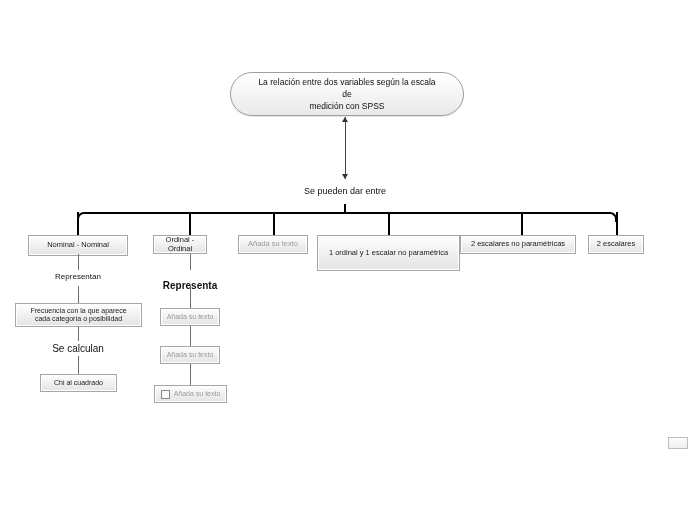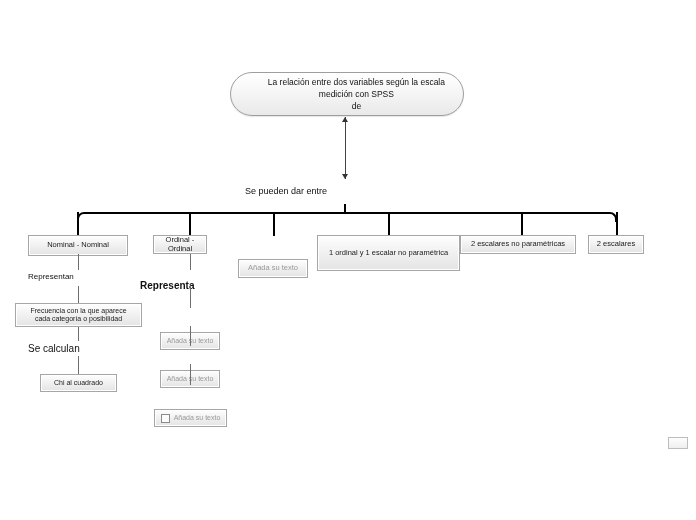--- a/index.html
+++ b/index.html
@@ -28,21 +28,20 @@
     color: #1a1a1a;
     display: flex;
     align-items: center;
     justify-content: center;
     text-align: center;
     line-height: 1.15;
     box-shadow: 0 0 0 1px #ffffff inset;
   }
   .node.placeholder {
     color: #9a9a9a;
-    margin-top: 24px;
   }
 
   
   .root-node {
     position: absolute;
     box-sizing: border-box;
     border: 1px solid #9e9e9e;
     border-radius: 26px;
     background: linear-gradient(to bottom, #ffffff 0%, #f7f7f7 40%, #e9e9e9 100%);
     display: flex;
@@ -52,20 +51,21 @@
     color: #111111;
     font-size: 8.5px;
     line-height: 1.45;
     padding: 4px 18px;
     box-shadow: 0 1px 1px rgba(0,0,0,.10);
   }
 
   
   .free-label {
     position: absolute;
+    text-align: center;
     color: #111111;
     white-space: nowrap;
   }
   .free-label.bold { font-weight: bold; }
 
   
   .vline {
     position: absolute;
     width: 1px;
     background: #6e6e6e;
@@ -133,25 +133,25 @@
     box-sizing: border-box;
     border: 1px solid #bdbdbd;
     background: linear-gradient(to bottom, #fdfdfd, #eeeeee);
   }
 </style>
 </head>
 <body>
 
 <div id="canvas">
 
-  <div class="root-node" style="left:230px; top:72px; width:234px; height:44px;justify-content:flex-end;">
+  <div class="root-node" style="left:230px; top:72px; width:234px; height:44px;">
     <div>
       <div>La relación entre dos variables según la escala</div>
+      <div>de</div>
       <div>medición con SPSS</div>
-      <div>de</div>
     </div>
   </div>
 
   <div class="darrow" style="left:341px; top:117px; width:8px; height:62px;">
     <div class="shaft"></div>
     <div class="head up"></div>
     <div class="head down"></div>
   </div>
 
   <div class="free-label" style="left:245px; top:186px; width:200px; font-size:9px;">Se pueden dar entre</div>

